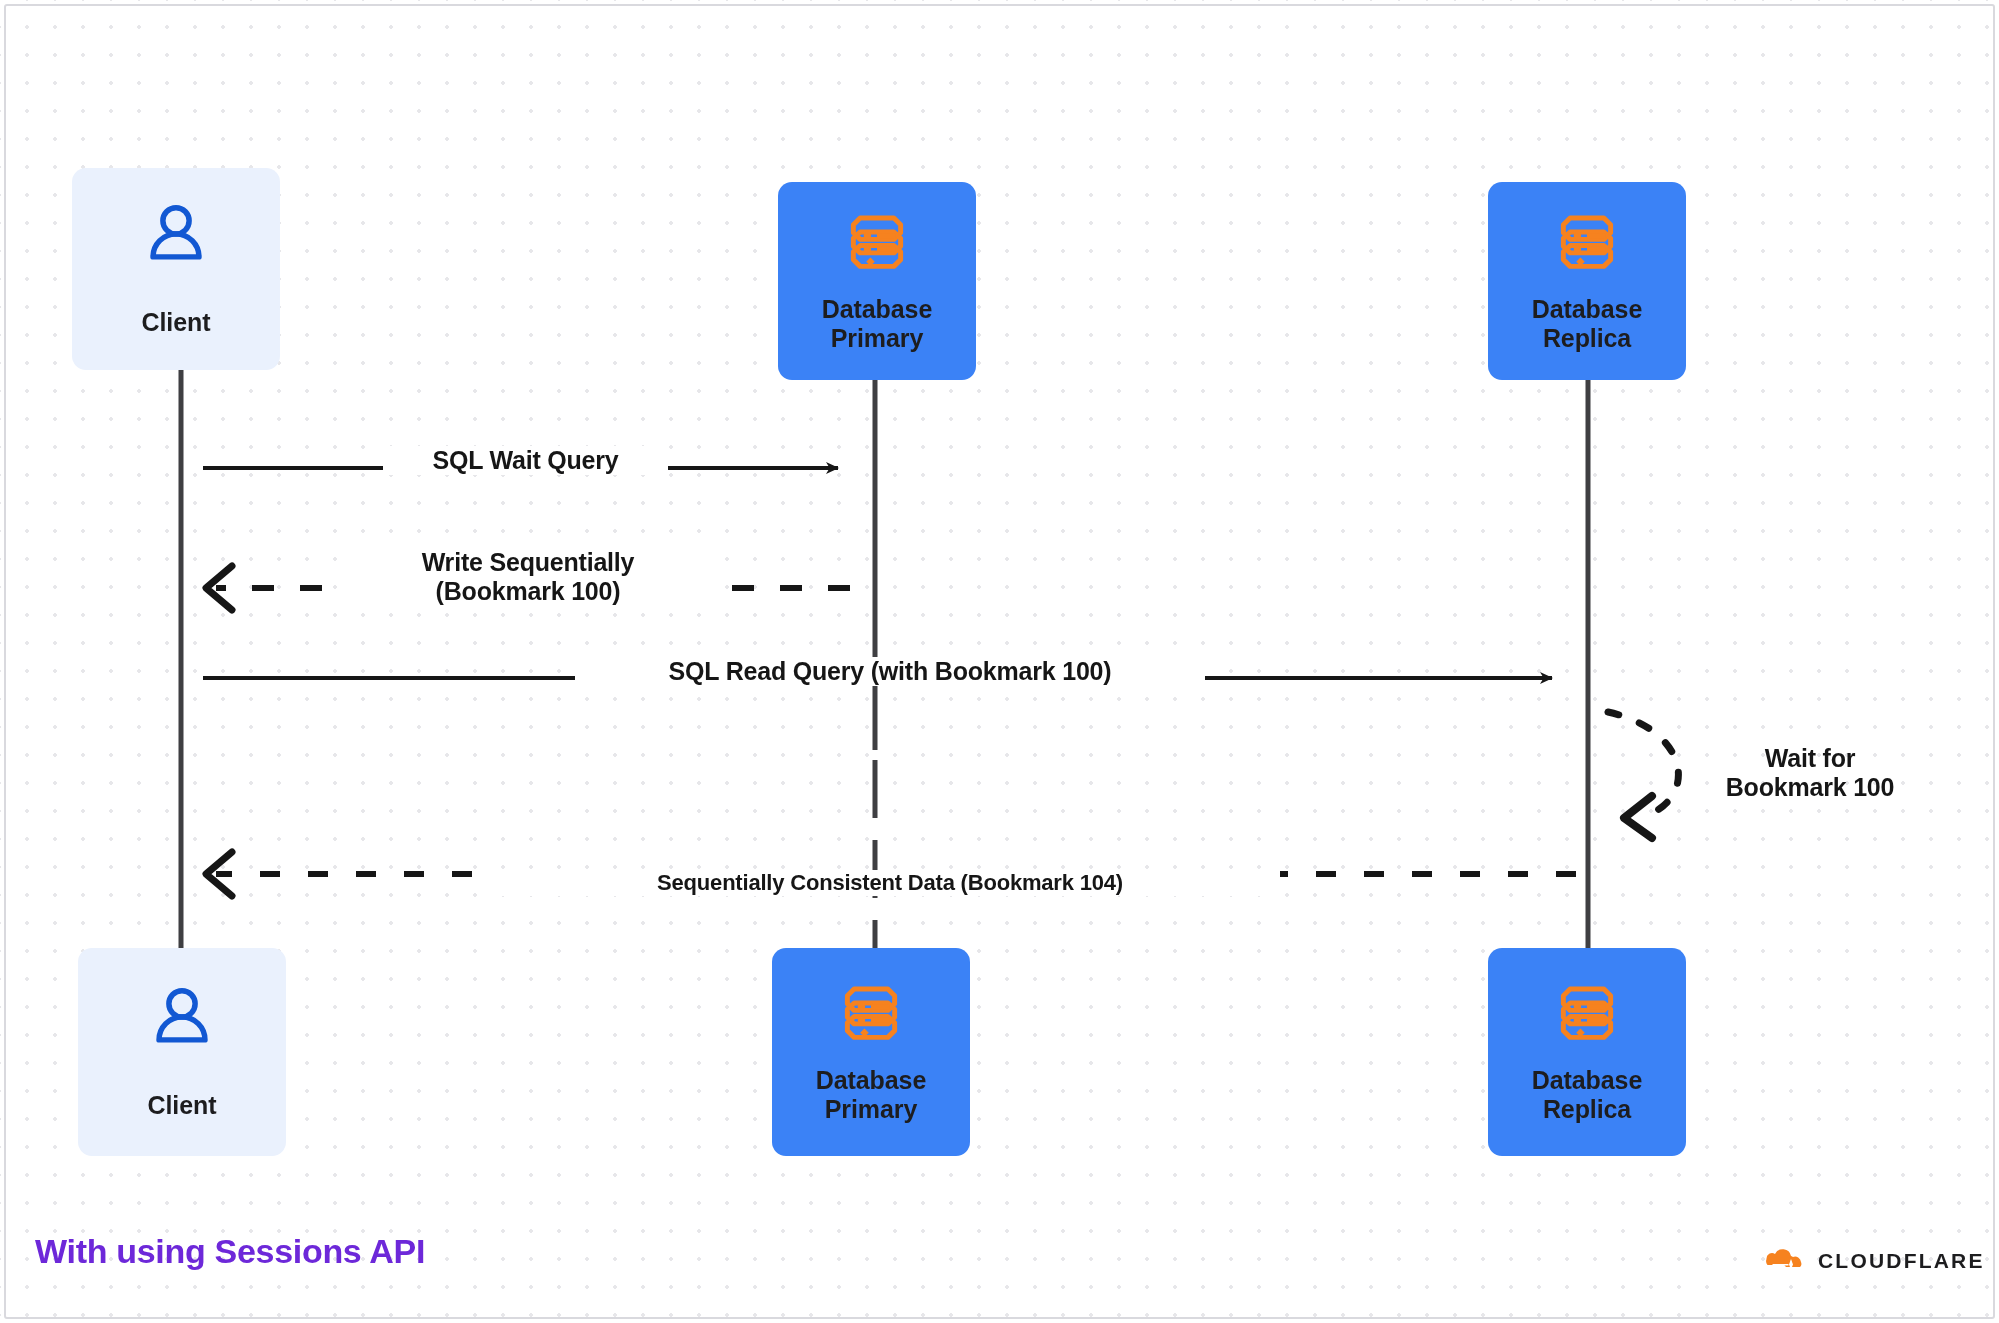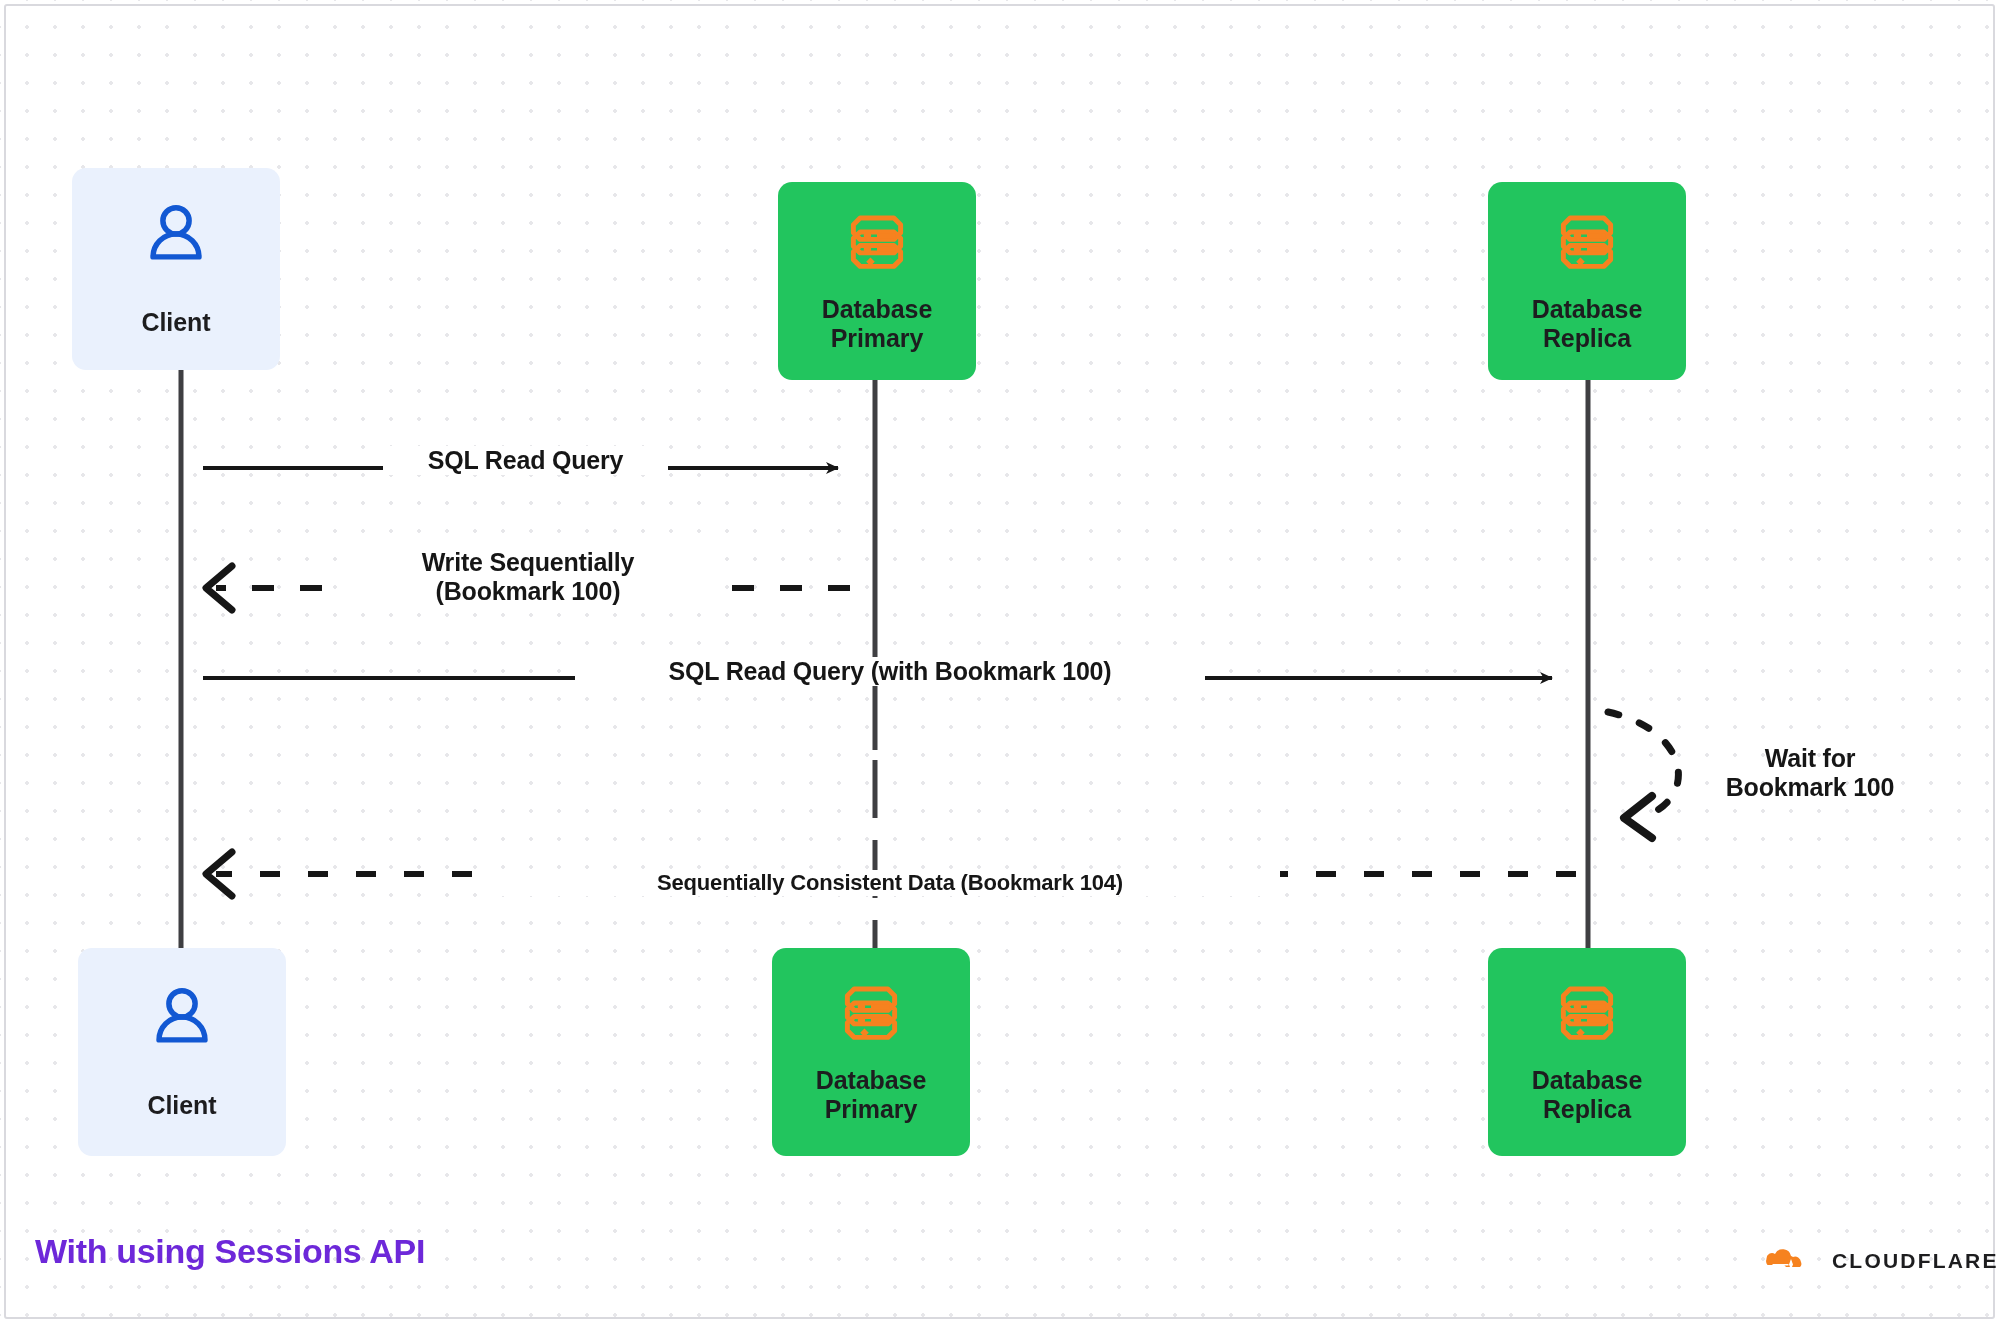--- a/index.html
+++ b/index.html
@@ -48,21 +48,21 @@
   
   .actor-box {
     position: absolute;
     border-radius: 14px;
     display: flex;
     flex-direction: column;
     align-items: center;
     justify-content: center;
   }
   .actor-box.client { background: #eaf1fd; gap: 20px; }
-  .actor-box.db     { background: #22c55e; }
+  .actor-box.db     { background: #3b82f6; }
   .actor-label {
     font-weight: bold;
     color: #1d1d1f;
     text-align: center;
     line-height: 1.18;
     letter-spacing: -0.1px;
   }
   .actor-icon { display: block; }
 
   
@@ -83,21 +83,21 @@
     font-weight: bold;
     color: #6d28d9;
     white-space: pre;
     letter-spacing: -0.3px;
   }
   
   #cf-logo {
     position: absolute;
     display: flex;
     align-items: center;
-    gap: 20px;
+    gap: 6px;
   }
   #cf-wordmark {
     font-weight: bold;
     font-size: 21px;
     letter-spacing: 2.2px;
     color: #1d1d1f;
   }
 </style>
 </head>
 <body>
@@ -224,21 +224,21 @@
         <circle cx="23.5" cy="35.5" r="3.3" fill="#f6821f"></circle>
         <rect x="23.5" y="44.2" width="5.4" height="5.4" fill="#f6821f" transform="rotate(45 26.2 46.9)"></rect>
         <rect x="32" y="21.4" width="16.5" height="4.4" fill="#f6821f"></rect>
         <rect x="32" y="33.4" width="16.5" height="4.4" fill="#f6821f"></rect>
       </svg>
     </span>
     <span class="actor-label" style="font-size:25px; margin-top:10px;">Database
 Replica</span>
   </div>
 
-  <div class="edge-label" style="left:383px; top:446px; width:285px; font-size:25px;">SQL Read Query</div>
+  <div class="edge-label" style="left:383px; top:446px; width:285px; font-size:25px;">SQL Wait Query</div>
 
   <div class="edge-label" style="left:348px; top:548px; width:360px; font-size:25px;">Write Sequentially
 (Bookmark 100)</div>
 
   <div class="edge-label" style="left:575px; top:657px; width:630px; font-size:25px;">SQL Read Query (with Bookmark 100)</div>
 
   <div class="edge-label" style="left:1690px; top:744px; width:240px; font-size:25px; background:transparent;">Wait for
 Bookmark 100</div>
 
   <div class="edge-label" style="left:500px; top:854px; width:780px; font-size:22px;margin-top:16px;">Sequentially Consistent Data (Bookmark 104)</div>

